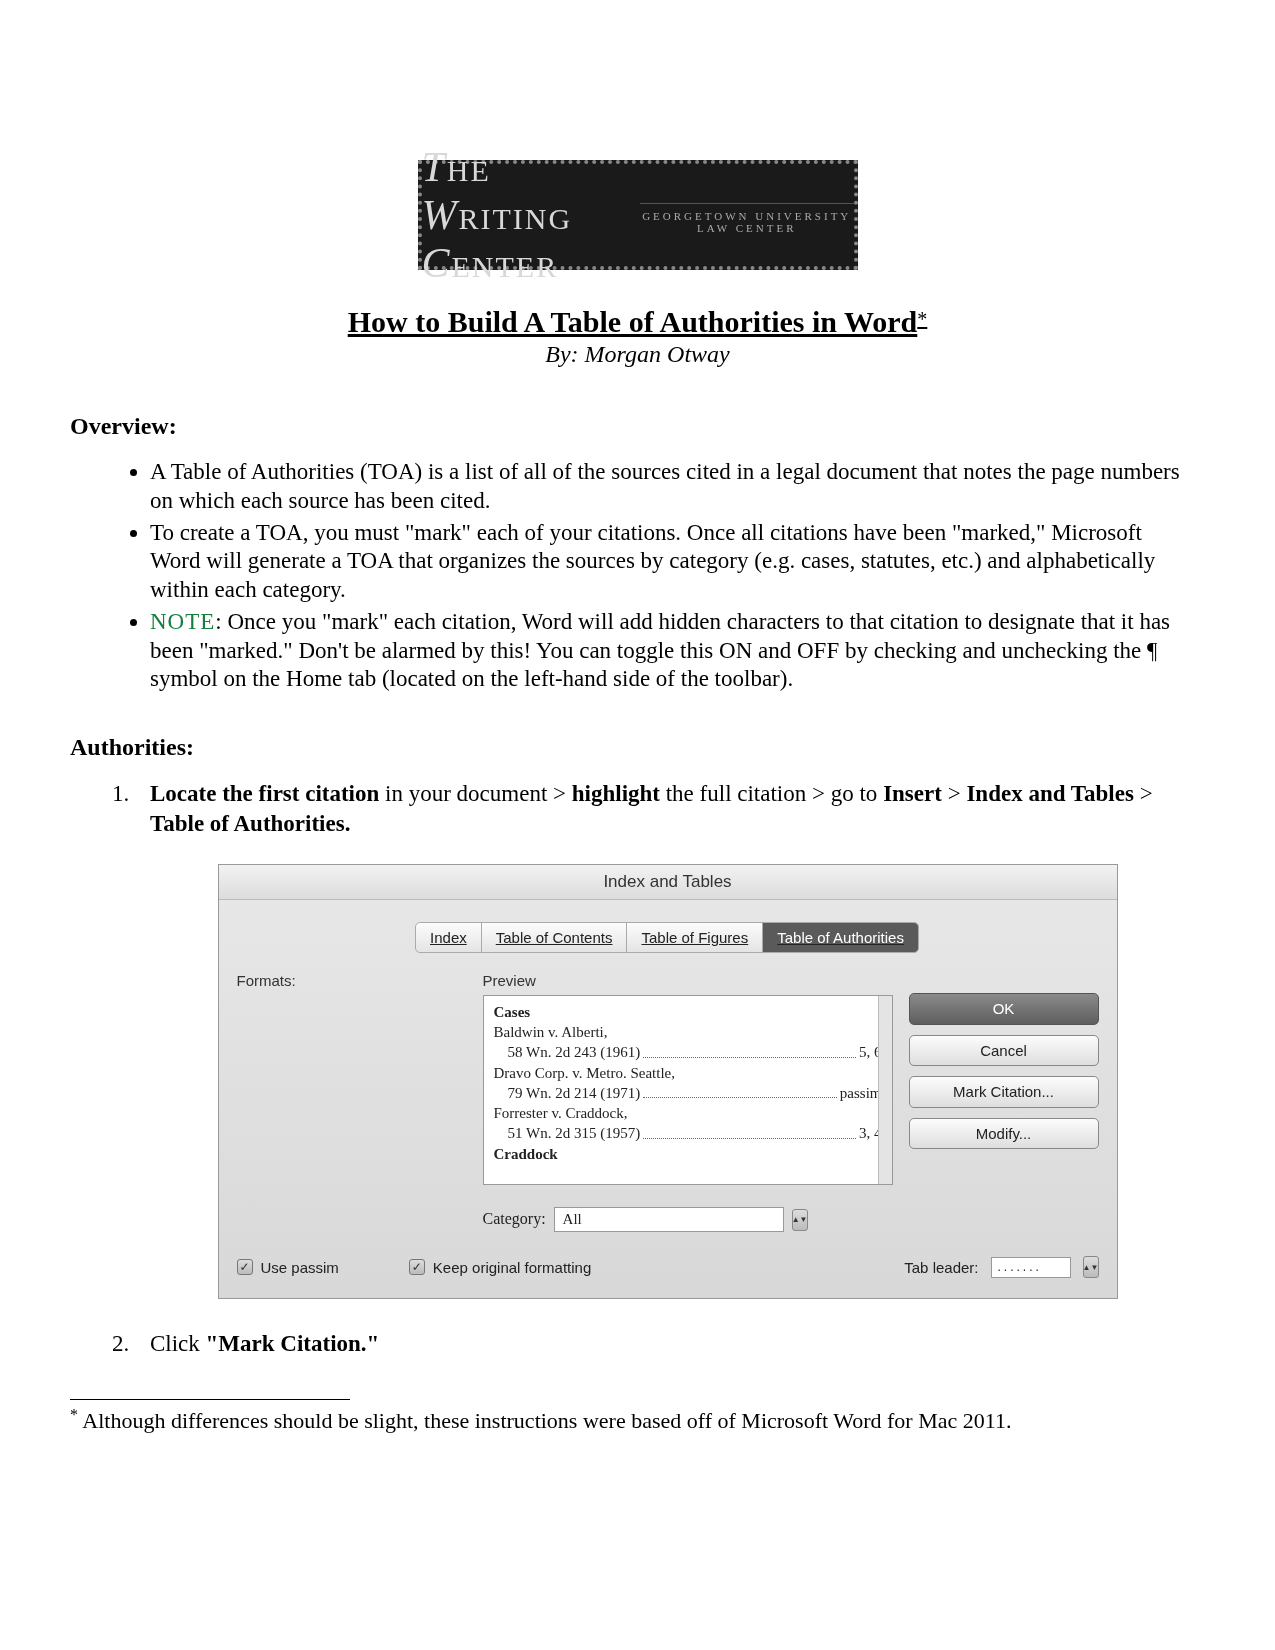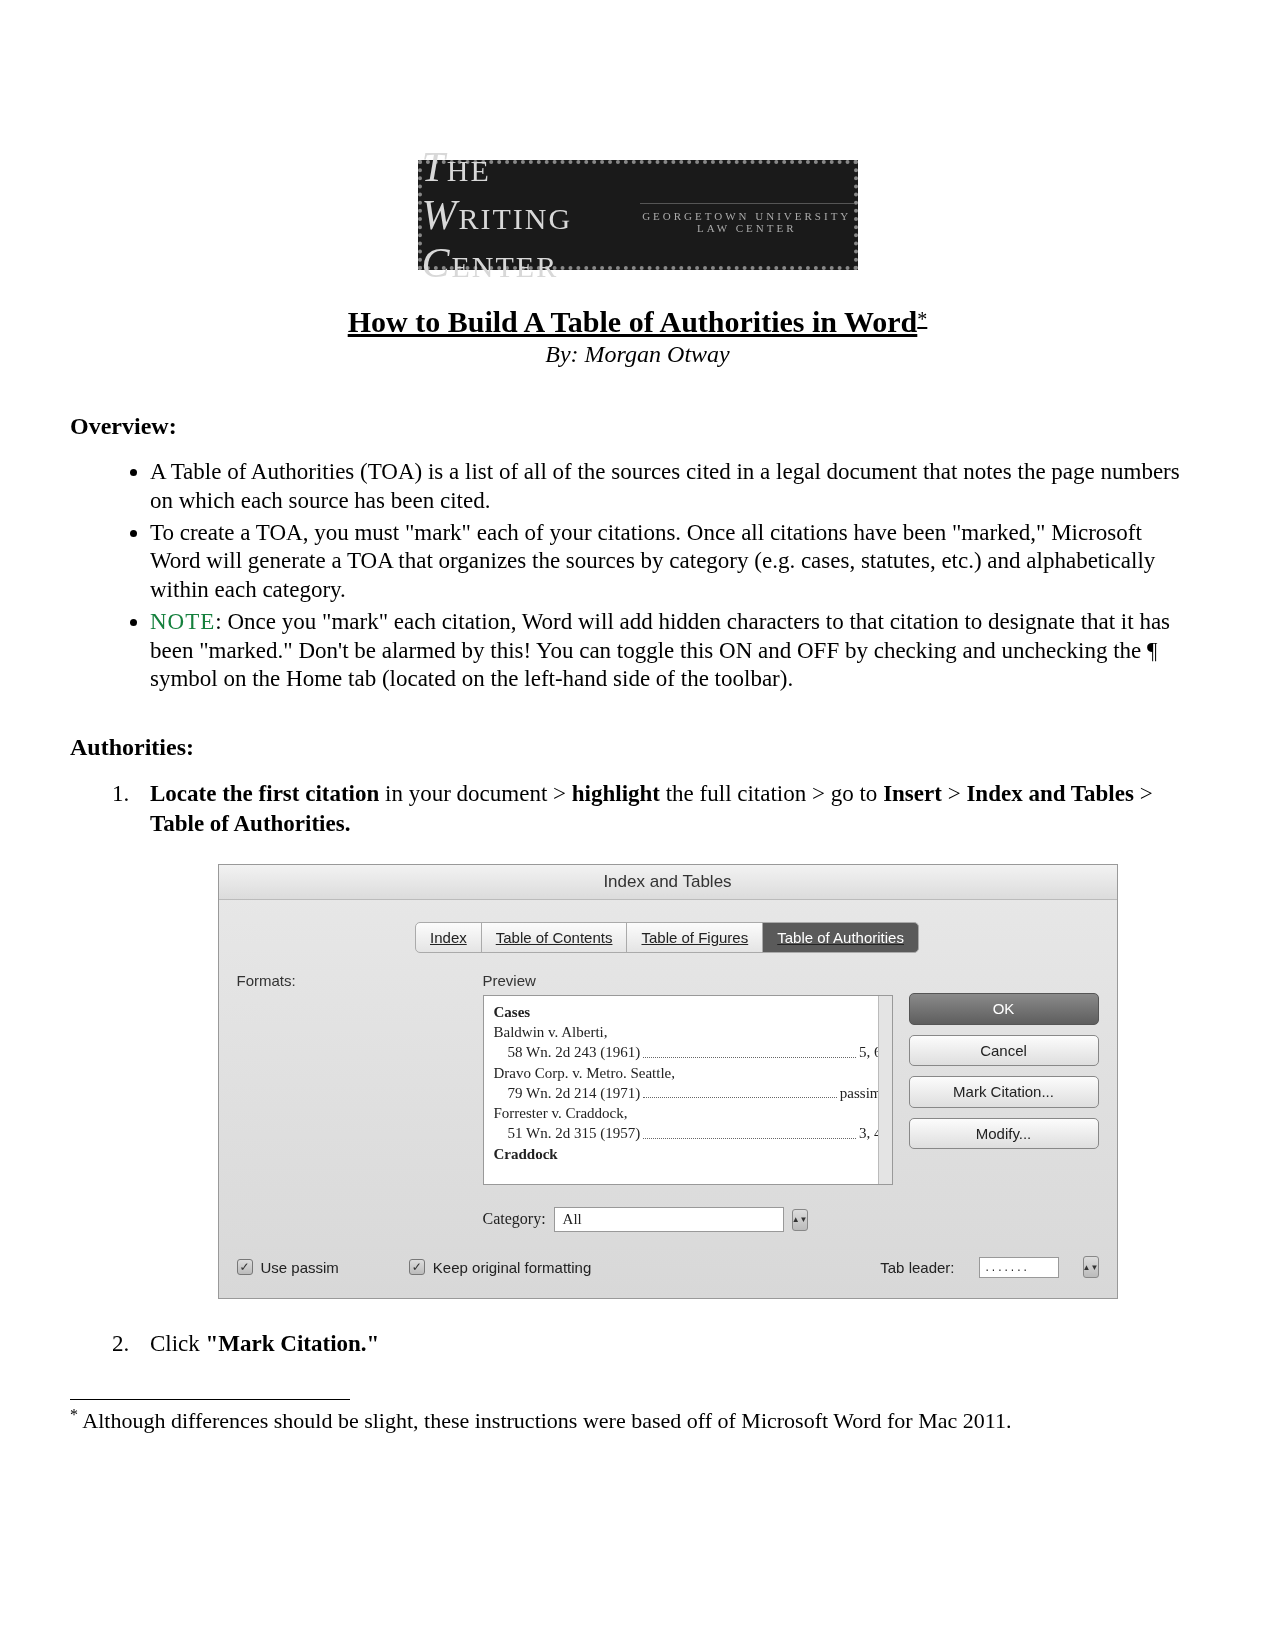--- a/index.html
+++ b/index.html
@@ -227,21 +227,21 @@
       width: 16px; height: 16px;
       border: 1px solid #777;
       border-radius: 3px;
       background: linear-gradient(#ddd,#bbb);
       display: inline-flex;
       align-items: center; justify-content: center;
       font-size: 12px; color: #333;
     }
     .tab-leader {
       margin-left: auto;
-      display: flex; align-items: center; gap: 24px;
+      display: flex; align-items: center; gap: 12px;
     }
     .leader-sel {
       width: 80px;
       background: #fff;
       border: 1px solid #999;
       padding: 2px 6px;
       font-size: 12px;
       letter-spacing: 3px;
     }
     .footnote-rule {

